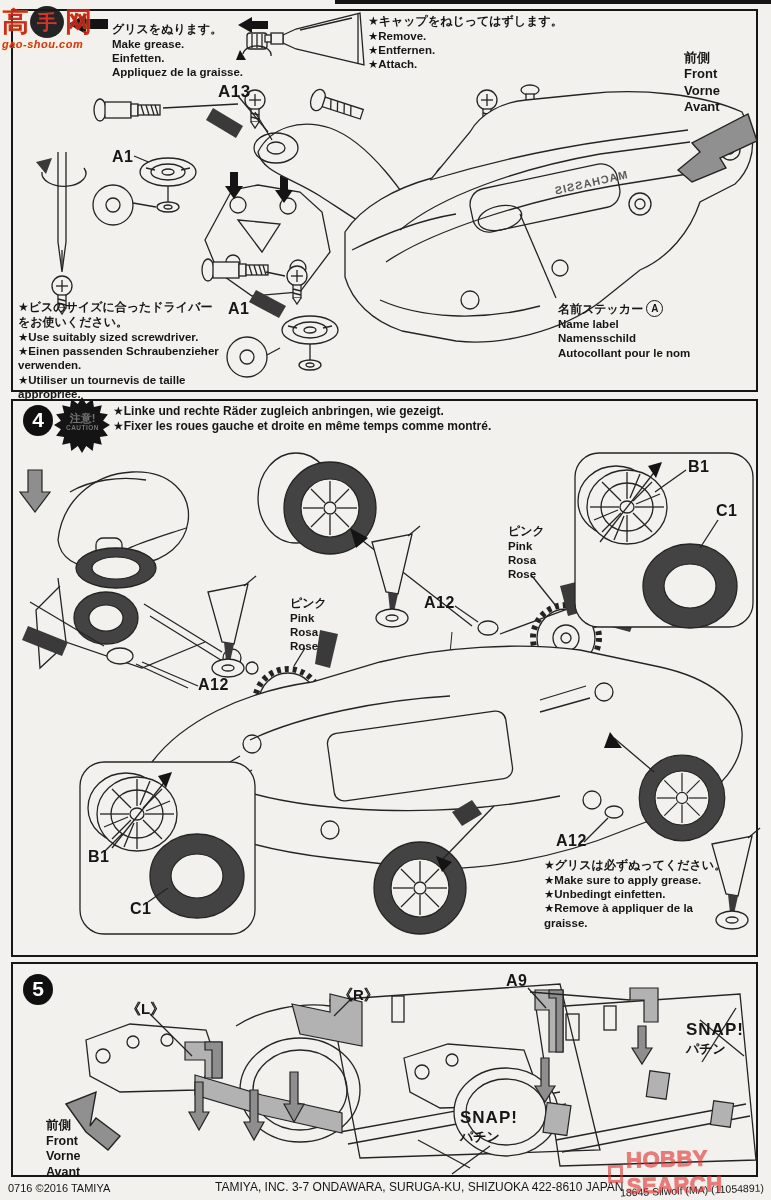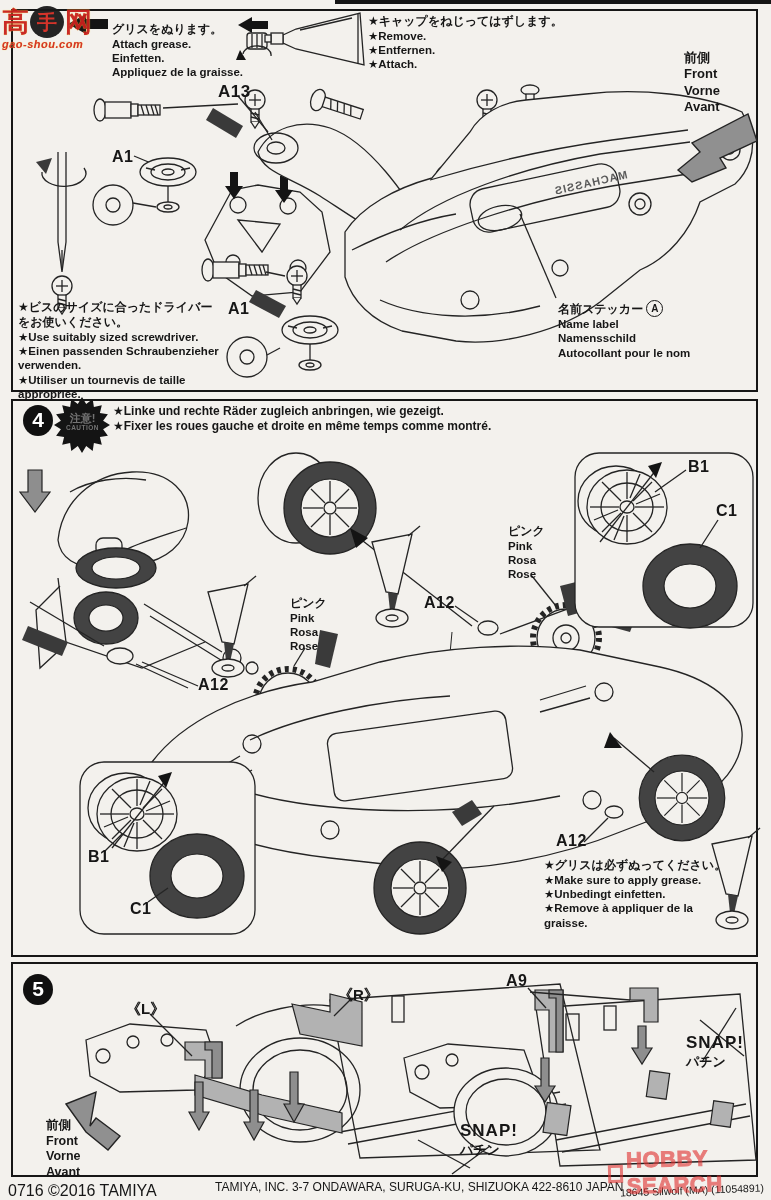--- a/index.html
+++ b/index.html
@@ -19,21 +19,21 @@
   .plabel{position:absolute;font-weight:bold;font-size:16px;letter-spacing:0.5px;white-space:nowrap;}
   .stepnum{
     position:absolute;width:30px;height:31px;background:#101010;border-radius:50%;
     color:#fff;font-weight:bold;font-size:21px;text-align:center;line-height:30px;
   }
   .cautiontext{
     position:absolute;left:54px;top:412px;width:57px;text-align:center;color:#737373;z-index:5;
   }
   .cautiontext .c1{font-size:11px;font-weight:bold;line-height:1.1;}
   .cautiontext .c2{font-size:6.5px;font-weight:bold;letter-spacing:0.5px;}
-  .snap{position:absolute;white-space:nowrap;margin-top:13px;}
+  .snap{position:absolute;white-space:nowrap;}
   .snap .s1{font-size:17px;font-weight:bold;letter-spacing:1px;}
   .snap .s2{font-size:13px;font-weight:bold;}
   .lr{position:absolute;font-weight:bold;font-size:15px;white-space:nowrap;}
   .abadge{
     display:inline-block;width:15px;height:15px;border:1.3px solid #161616;border-radius:50%;
     font-size:10px;line-height:15px;text-align:center;font-weight:bold;vertical-align:1px;
   }
   .footer{position:absolute;white-space:nowrap;}
   .wm-tl{position:absolute;left:2px;top:4px;z-index:20;opacity:.95;}
   .wm-tl .row{display:flex;align-items:center;gap:1px;}
@@ -413,21 +413,21 @@
     <line x1="530" y1="992" x2="630" y2="1000" class="ln"></line>
     <line x1="744" y1="1056" x2="700" y2="1020" class="ln"></line>
     <line x1="736" y1="1008" x2="702" y2="1062" class="ln"></line>
     <line x1="418" y1="1140" x2="470" y2="1168" class="ln"></line>
     <line x1="490" y1="1146" x2="452" y2="1174" class="ln"></line>
   </g>
 </svg>
 
 <div class="note" style="left:112px;top:22px">
   <div class="ja">グリスをぬります。</div>
-  <div class="lat">Attach grease.</div>
+  <div class="lat">Make grease.</div>
   <div class="lat">Einfetten.</div>
   <div class="lat">Appliquez de la graisse.</div>
 </div>
 
 <div class="note" style="left:368px;top:14px">
   <div class="ja">★キャップをねじってはずします。</div>
   <div class="lat">★Remove.</div>
   <div class="lat">★Entfernen.</div>
   <div class="lat">★Attach.</div>
 </div>
@@ -515,21 +515,21 @@
   <div class="s2">パチン</div>
 </div>
 
 <div class="frontnote" style="left:46px;top:1118px;font-size:12.5px">
   <div>前側</div>
   <div>Front</div>
   <div>Vorne</div>
   <div>Avant</div>
 </div>
 
-<div class="footer" style="left:8px;top:1182px;font-size:16px">0716 ©2016 TAMIYA</div>
+<div class="footer" style="left:8px;top:1182px;font-size:11px">0716 ©2016 TAMIYA</div>
 <div class="footer" style="left:215px;top:1180px;font-size:12px;font-weight:normal">TAMIYA, INC.  3-7 ONDAWARA, SURUGA-KU, SHIZUOKA 422-8610 JAPAN</div>
 <div class="footer" style="left:620px;top:1184px;font-size:10.5px;transform:rotate(-2deg)">18645  Silwolf (MA) (11054891)</div>
 
 <div class="wm-tl">
   <div class="row">
     <span class="han">高</span>
     <span class="ball">手</span>
     <span class="han">网</span>
   </div>
   <div class="url">gao-shou.com</div>

